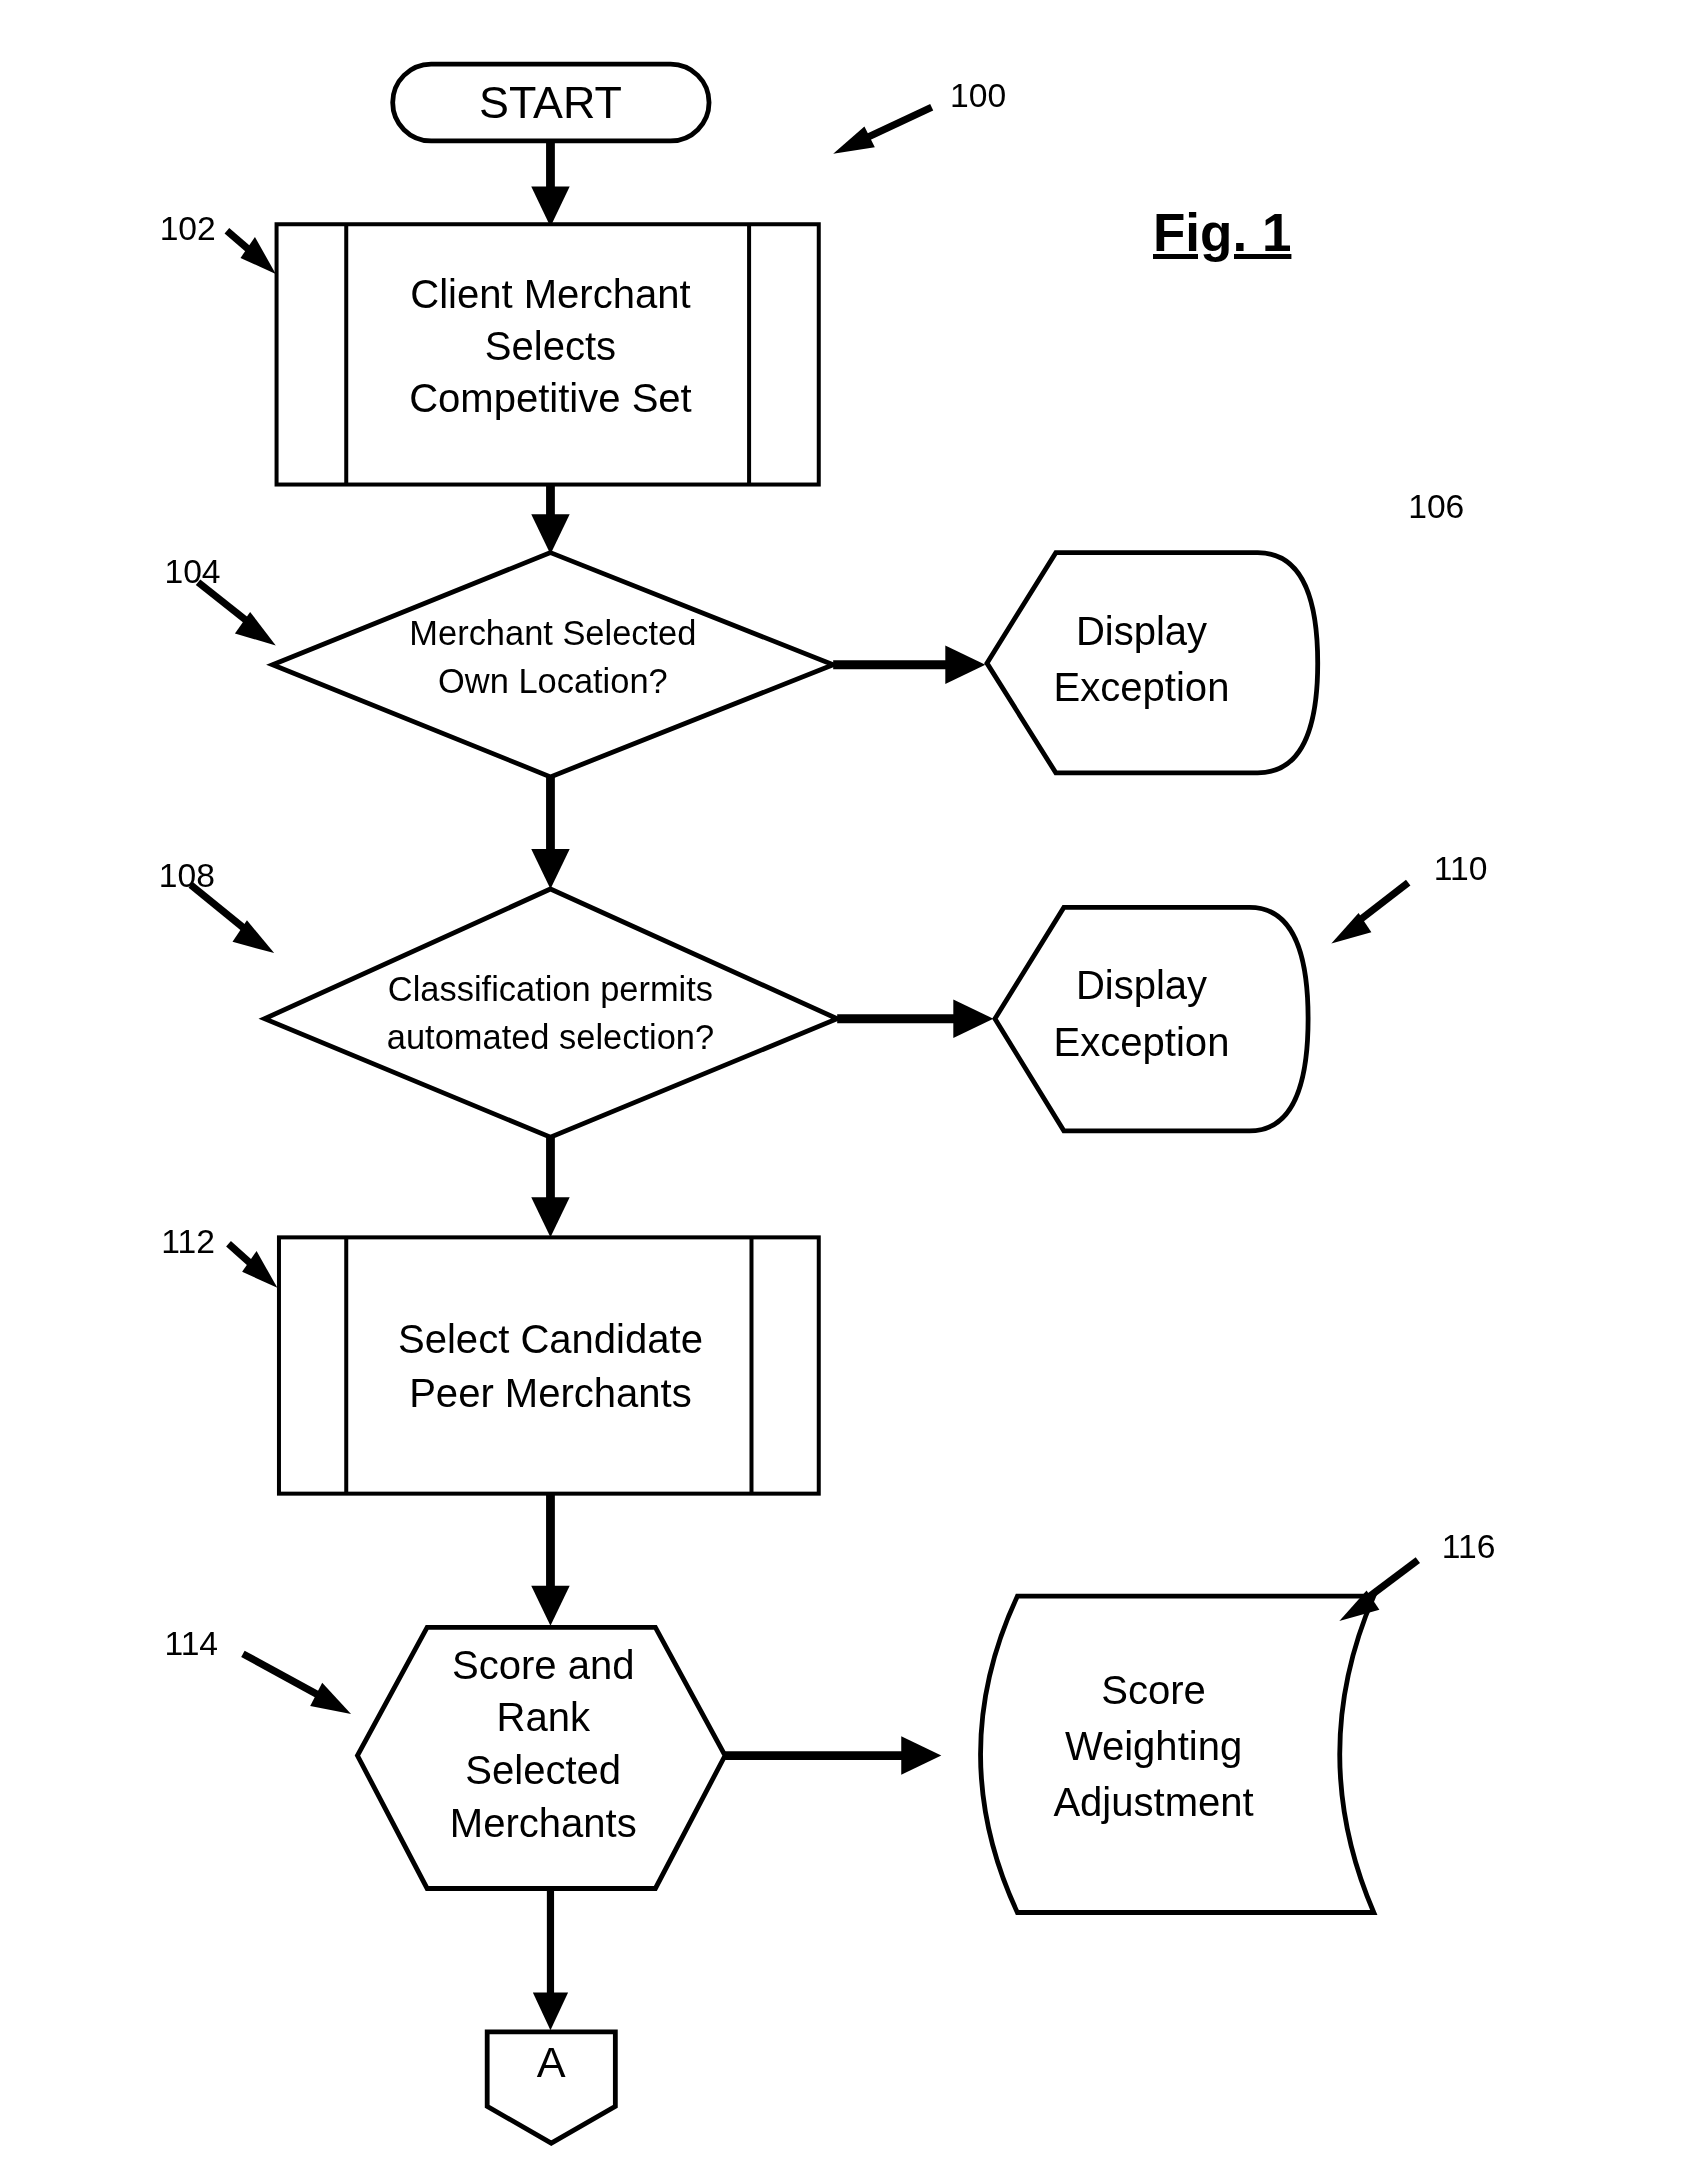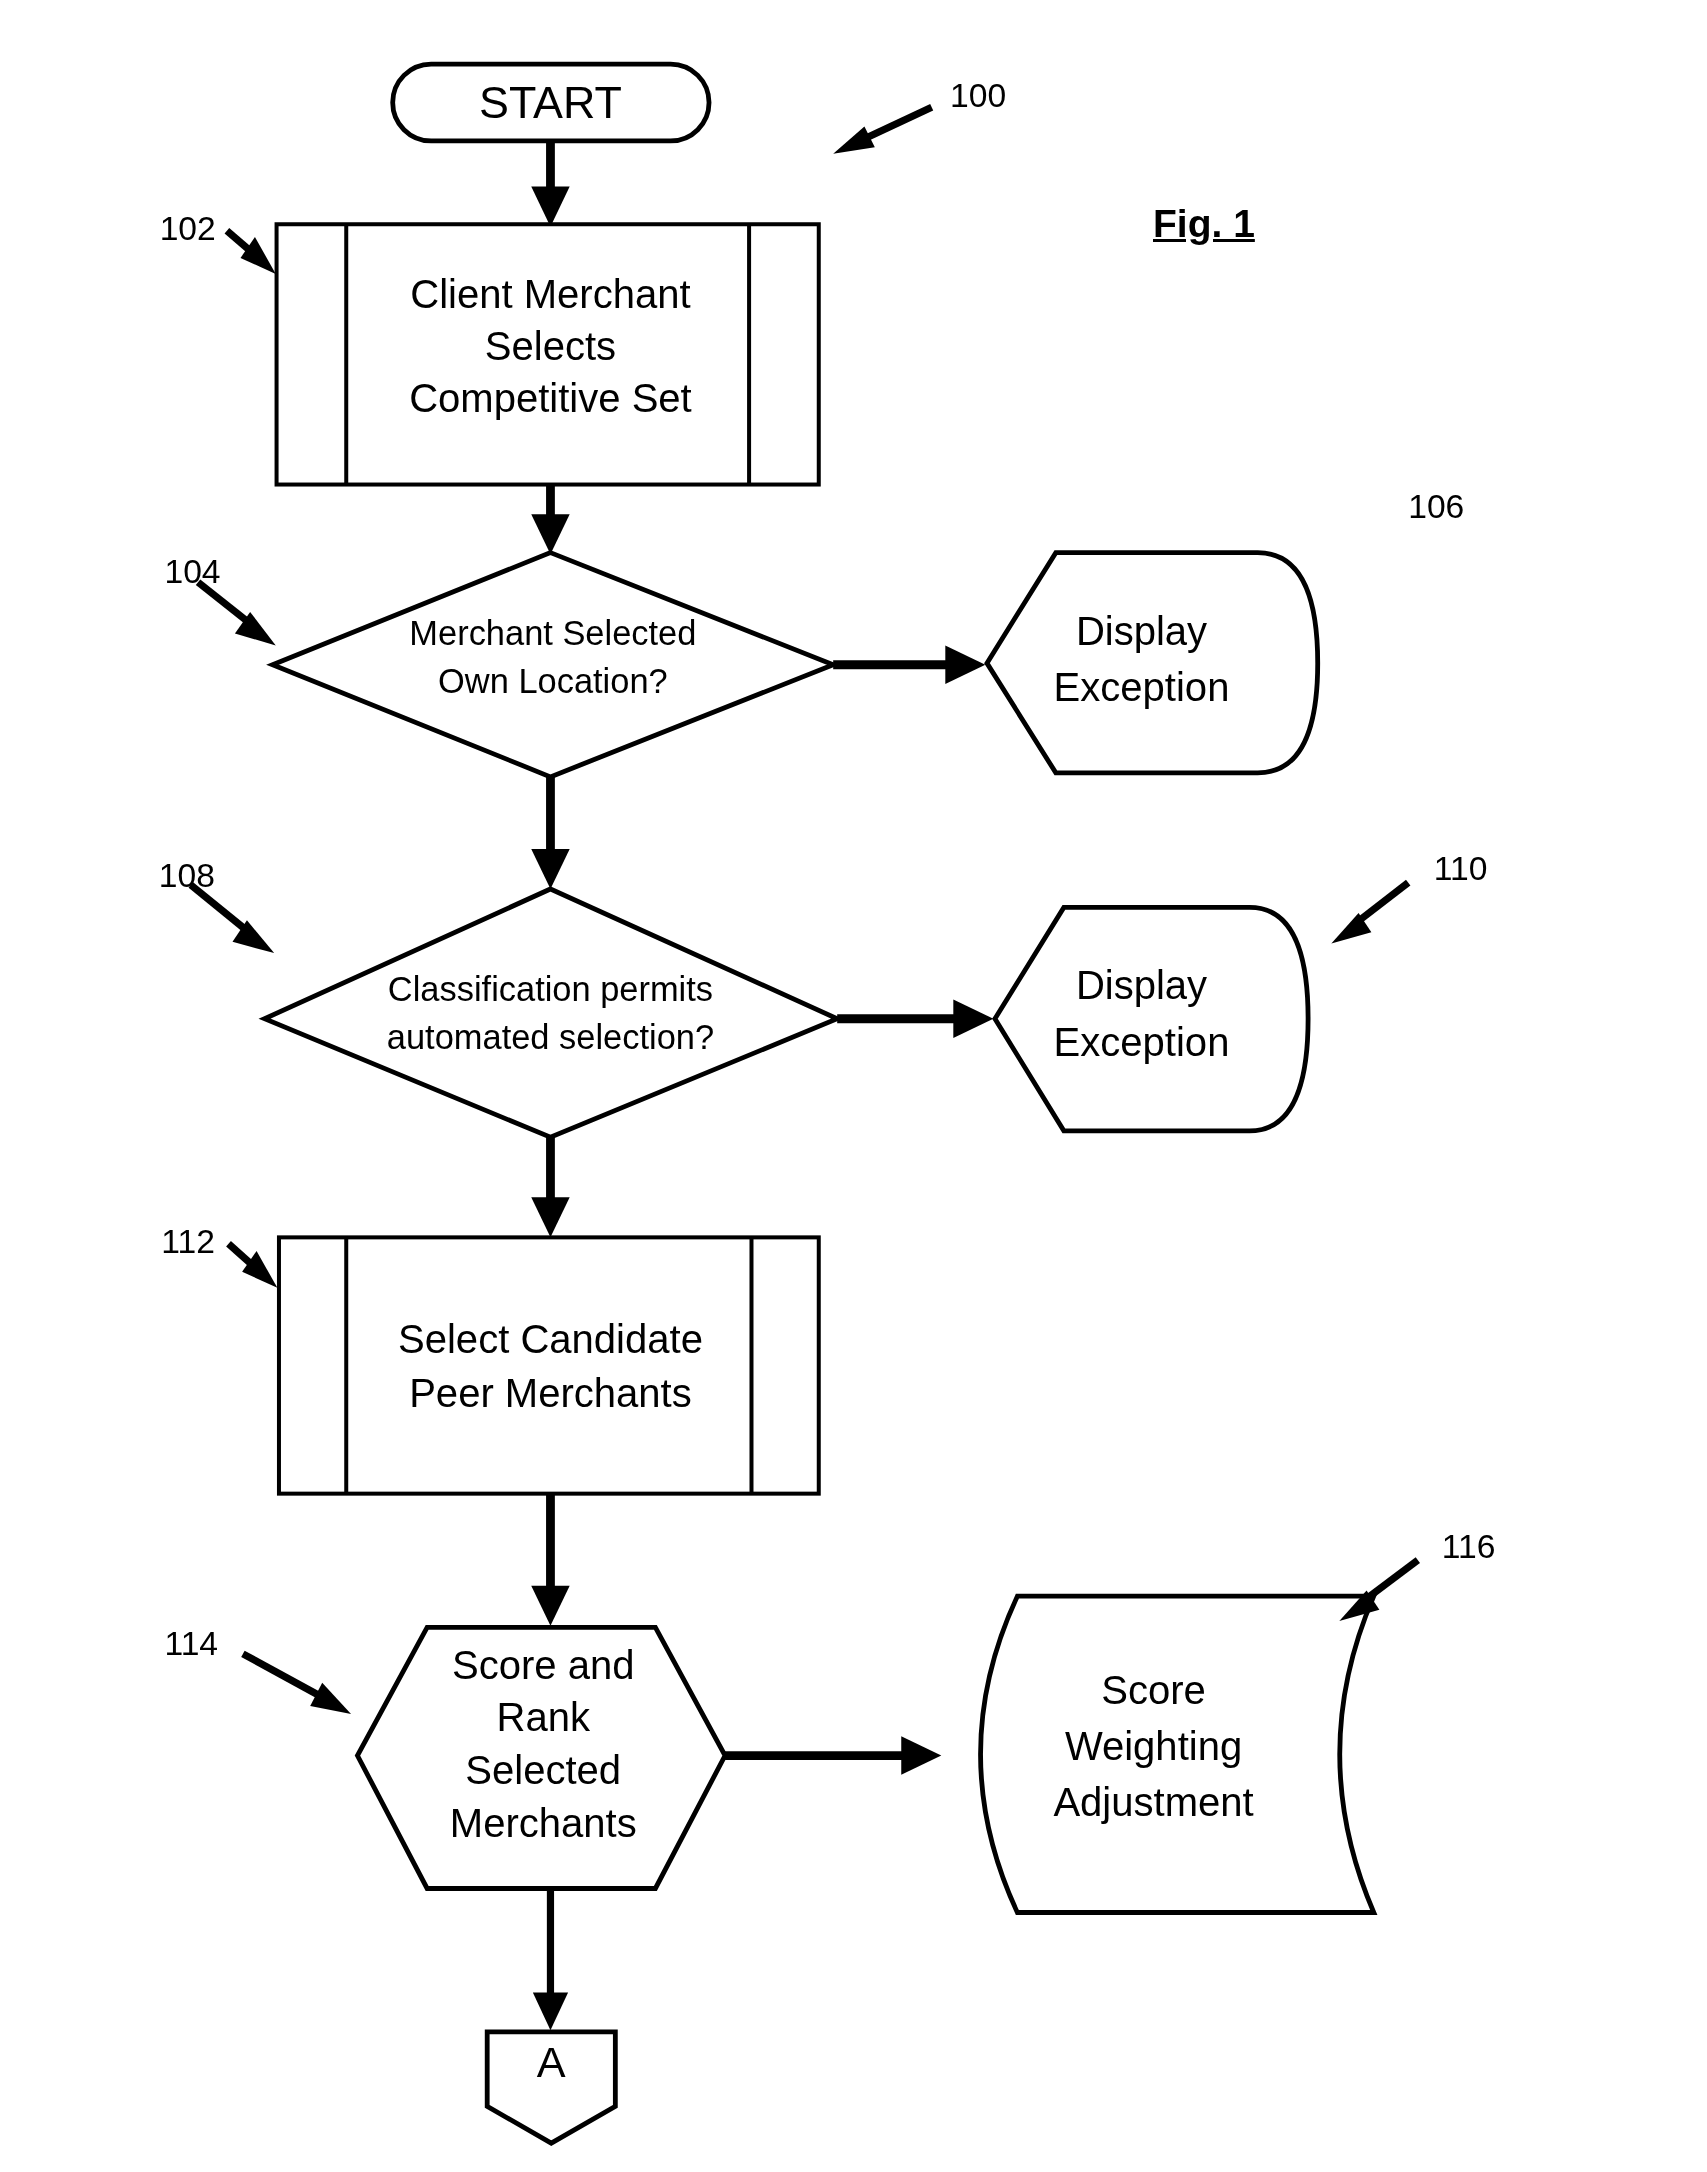--- a/index.html
+++ b/index.html
@@ -94,21 +94,21 @@
   }
   .connector-text {
     font-family: "Liberation Sans", sans-serif;
     font-size: 54px;
     fill: #000000;
     text-anchor: middle;
   }
   .fig-title {
     position: absolute;
     font-family: "Liberation Sans", sans-serif;
-    font-size: 39px;
+    font-size: 53px;
     font-weight: bold;
     text-decoration: underline;
     color: #000000;
     white-space: nowrap;
   }
 </style>
 </head>
 <body>
 
 <div id="figure-root">

